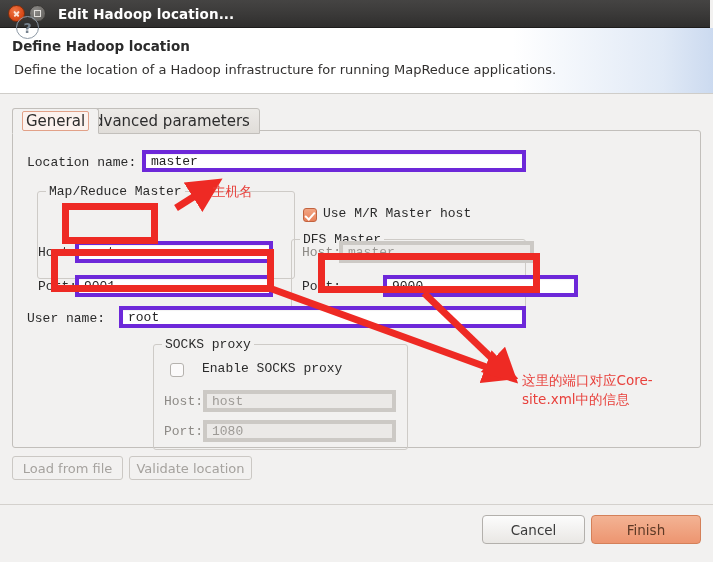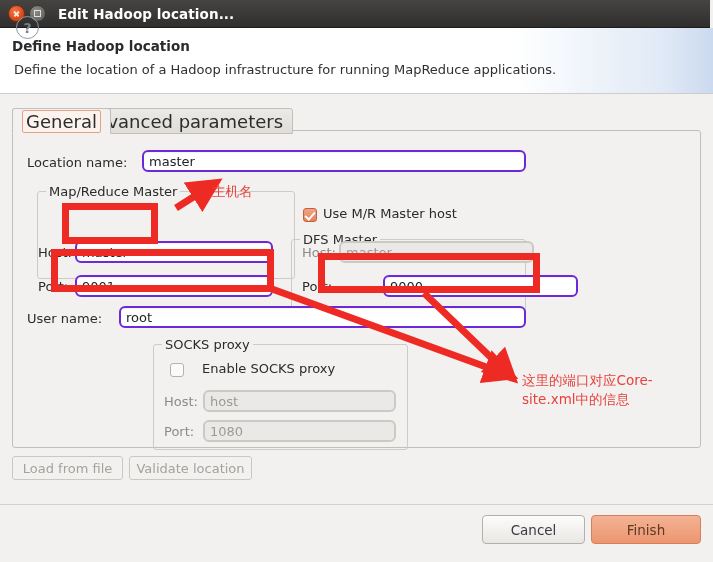--- a/index.html
+++ b/index.html
@@ -121,21 +121,21 @@
     position: absolute;
     left: 12px; top: 14px;
     width: 689px; height: 23px;
   }
   .tab {
     position: absolute;
     top: 0;
     height: 23px;
     box-sizing: border-box;
     padding: 12px 9px;
-    font-size: 18px;
+    font-size: 15px;
     color: #2c2c2c;
     display: flex;
     align-items: center;
     border: 1px solid #c2bfbb;
     border-radius: 3px 3px 0 0;
   }
   .tab-general {
     left: 0;
     background: #f2f1f0;
     border-bottom: 1px solid #f2f1f0;
@@ -155,37 +155,38 @@
 
   
   .panel {
     position: absolute;
     left: 12px; top: 36px;
     width: 689px; height: 318px;
     background: #f2f1f0;
     border: 1px solid #c2bfbb;
     border-radius: 0 3px 3px 3px;
     box-sizing: border-box;
+    font-family: Liberation Mono, monospace;
   }
 
   .lbl {
     position: absolute;
     font-size: 13px;
     color: #2b2b2b;
     white-space: nowrap;
   }
   .lbl-dim { color: #8d8a86; }
 
   .tf {
     position: absolute;
     box-sizing: border-box;
     height: 22px;
     background: #ffffff;
-    border: 2px solid #6d28d9;
-    border-radius: 6px;
+    border: 4px solid #6d28d9;
+    border-radius: 0;
     font-size: 13px;
     color: #232323;
     display: flex;
     align-items: center;
     padding: 0 5px;
     box-shadow: inset 0 1px 1px rgba(0,0,0,.05);
   }
   .tf.disabled {
     background: #ebe9e7;
     border-color: #ccc9c5;

